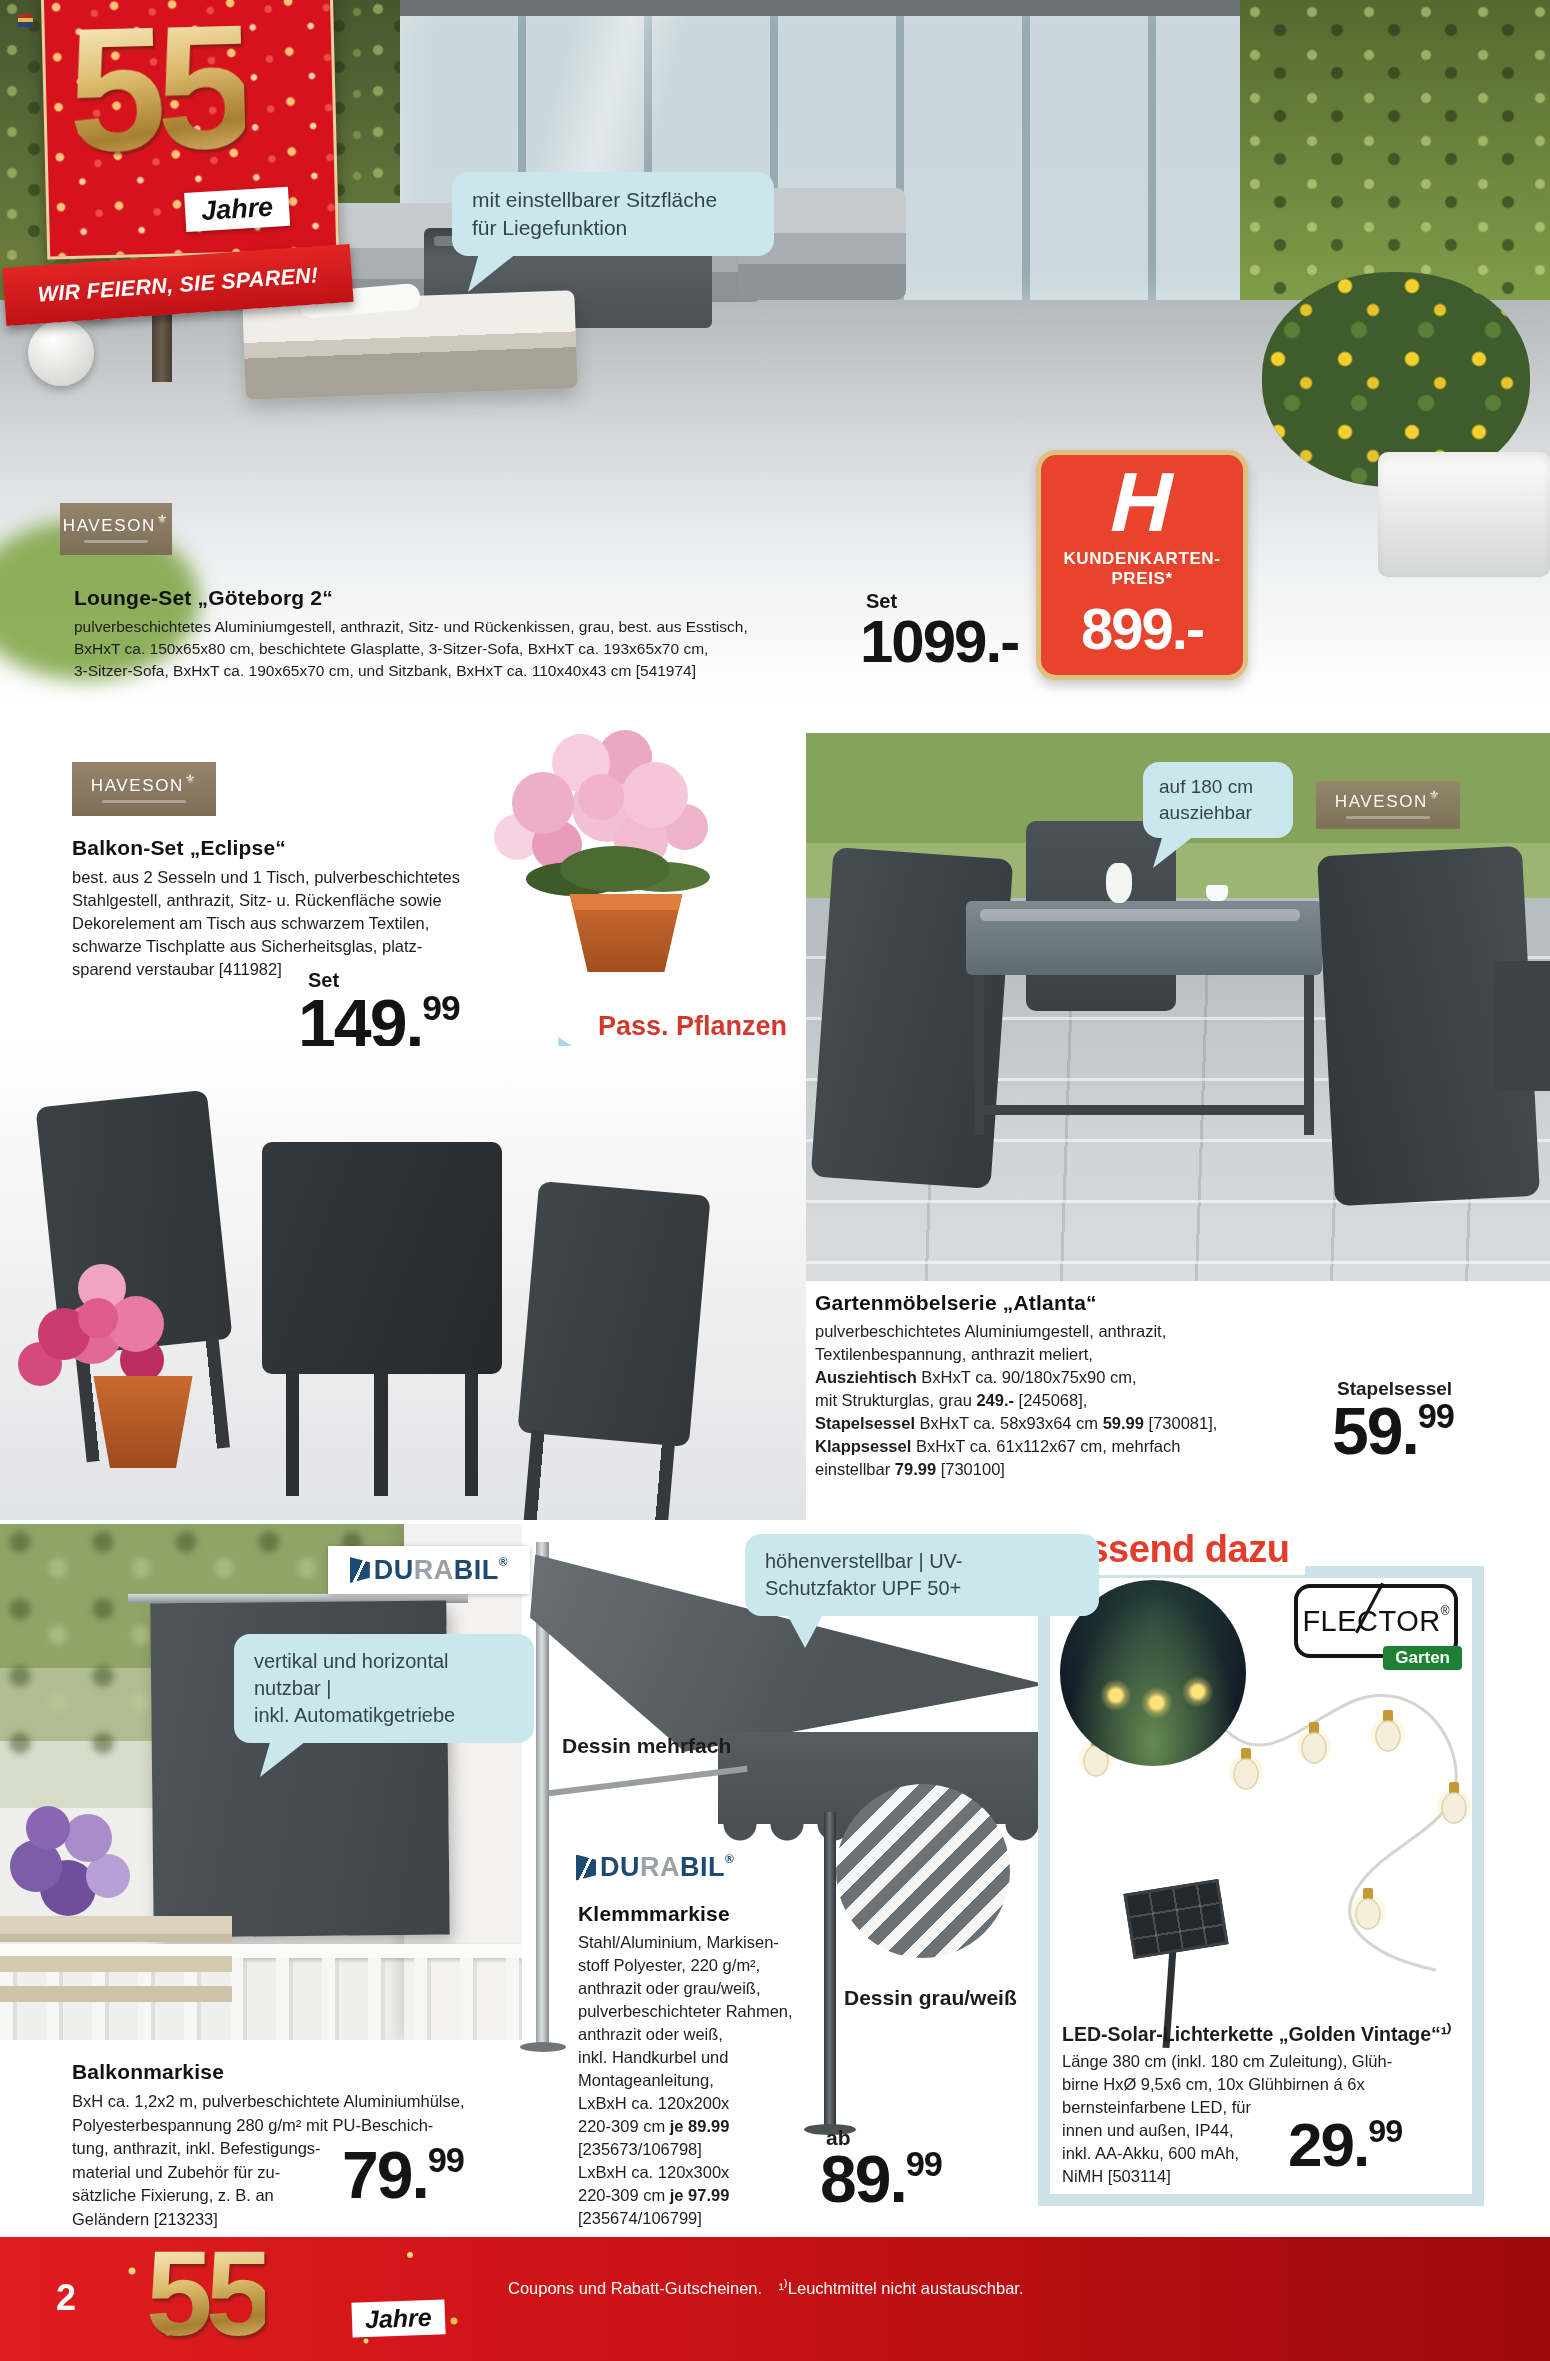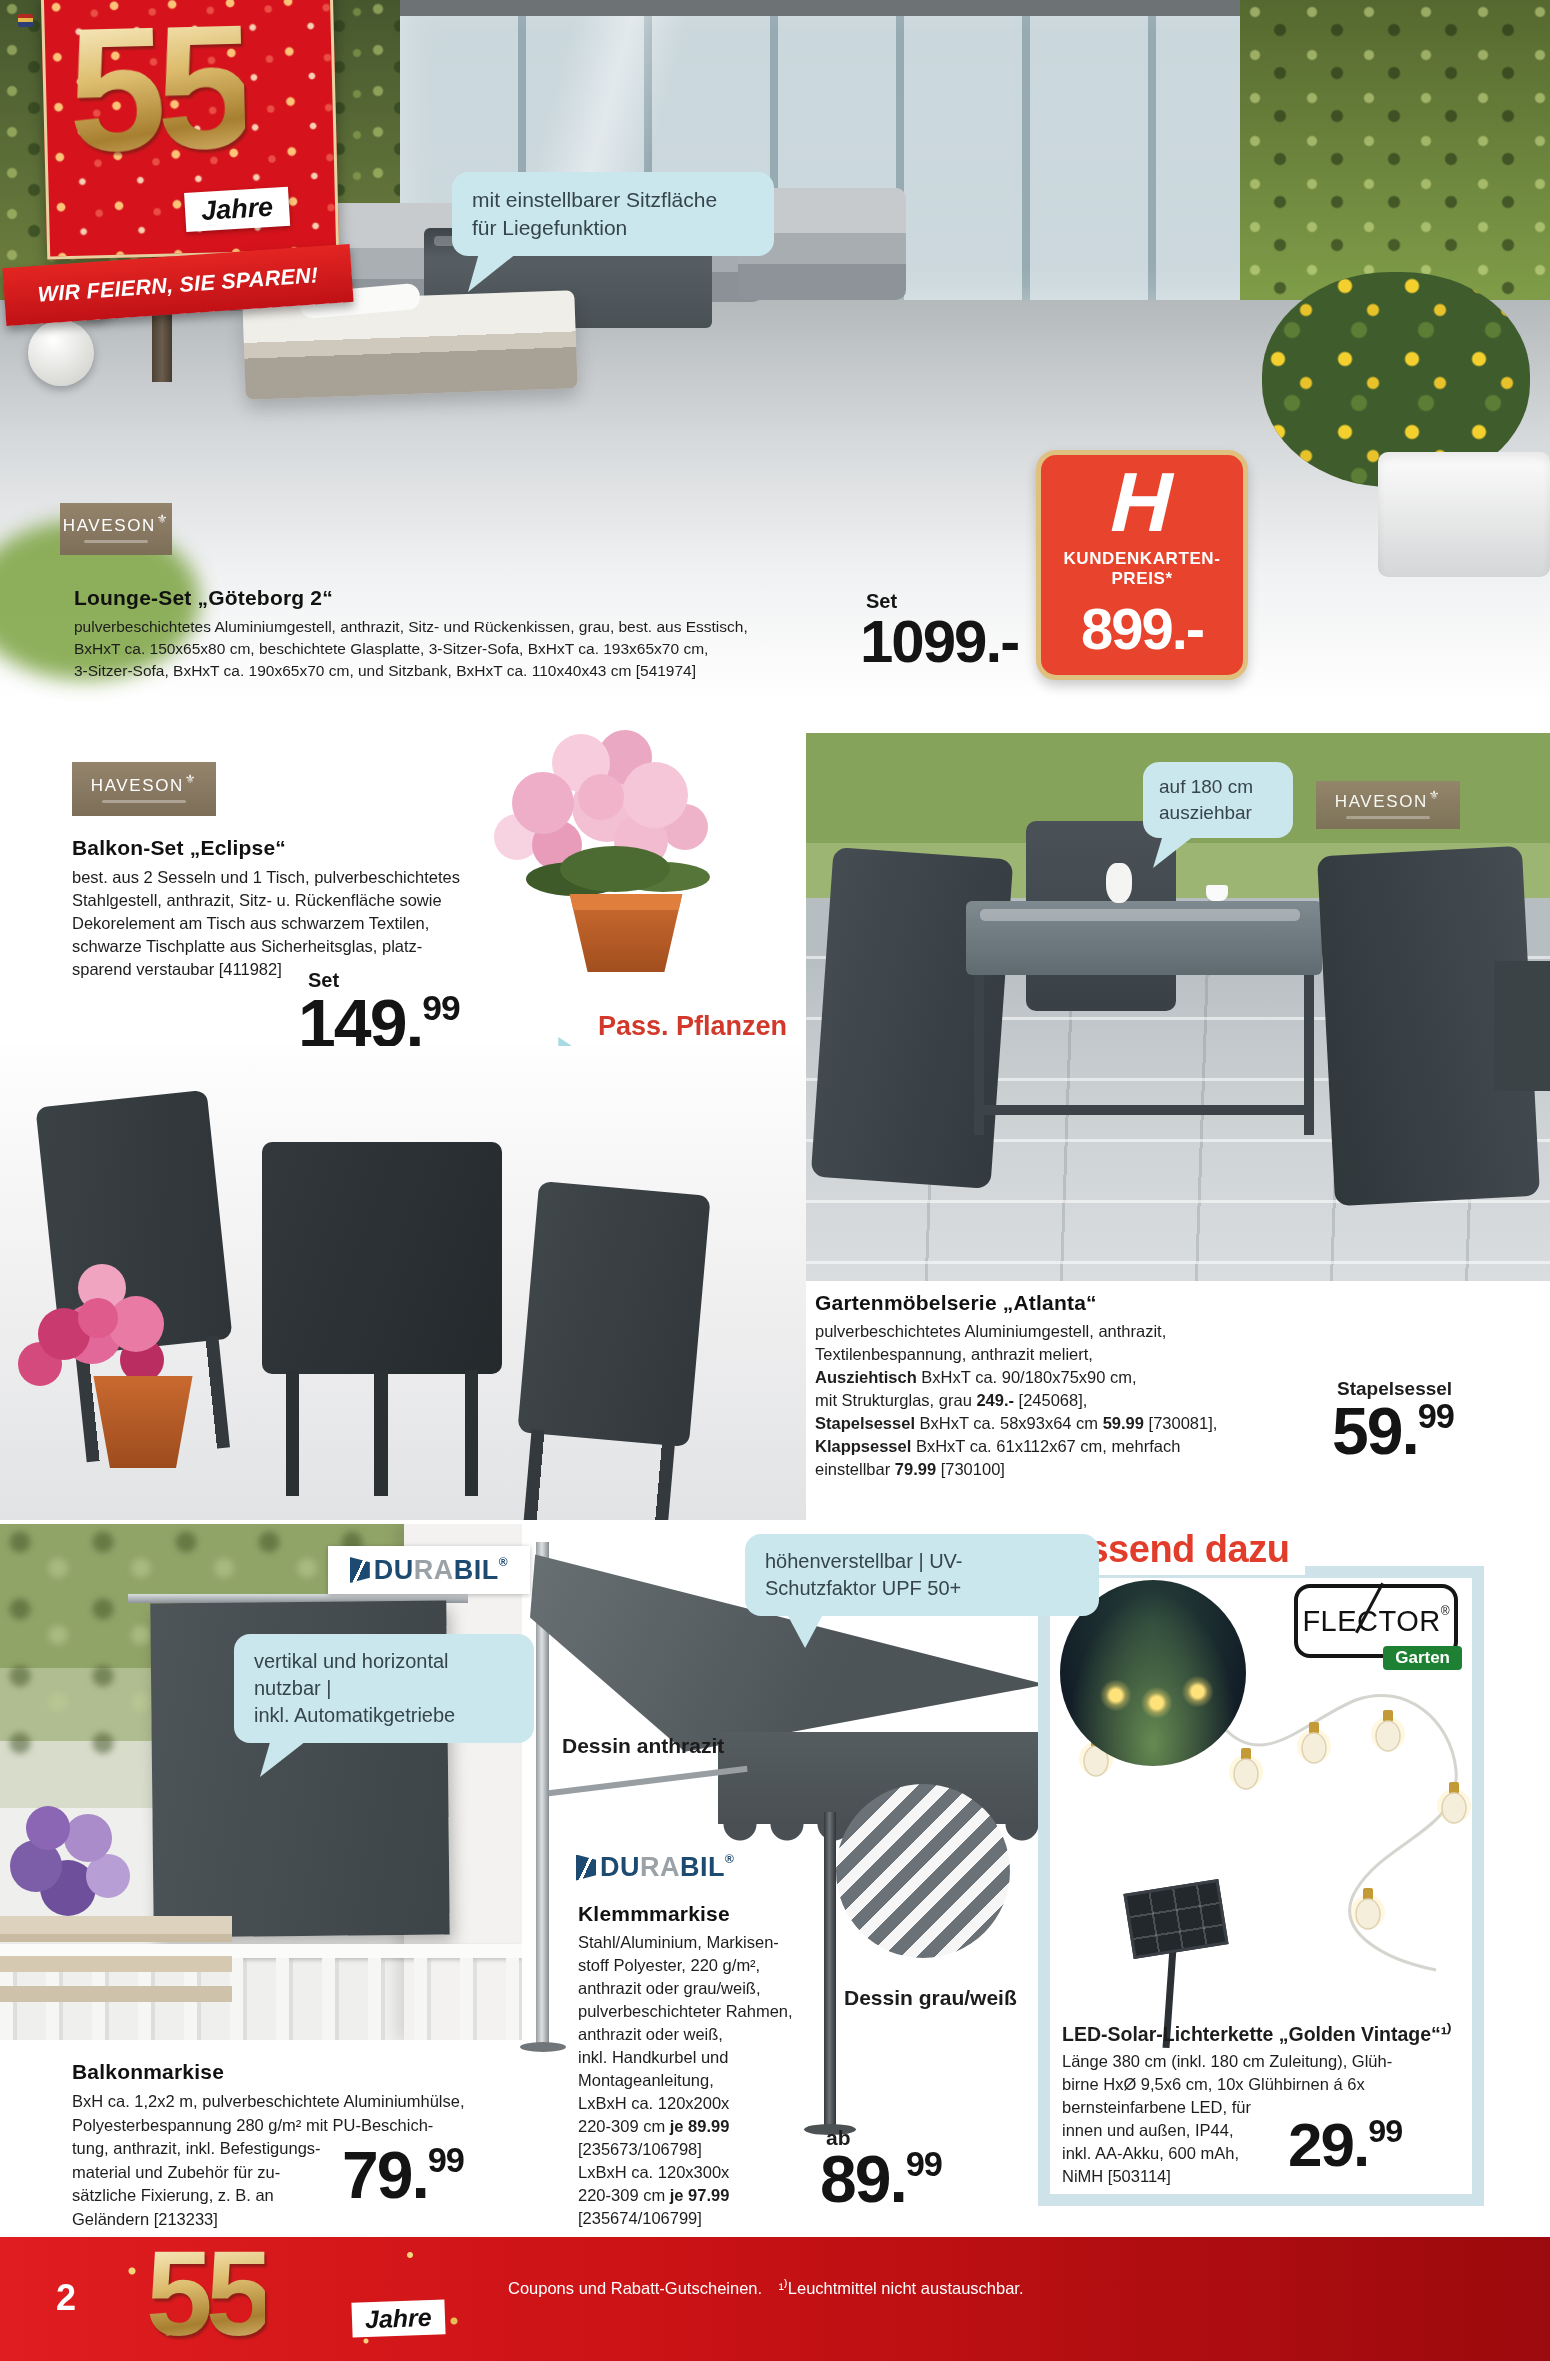--- a/index.html
+++ b/index.html
@@ -411,21 +411,21 @@
     <div class="klm-canopy"></div>
     <div class="klm-valance"></div>
     <div class="klm-arm"></div>
     <div class="klm-pole2"></div>
   </div>
   <div class="bubble klm-bubble">
     <div>höhenverstellbar | UV-</div>
     <div>Schutzfaktor UPF 50+</div>
     <i class="tail"></i>
   </div>
-  <div class="dessin1">Dessin anthrazit</div>
+  <div class="dessin1">Dessin mehrfach</div>
   <div class="stripe-circle"></div>
   <div class="dessin2">Dessin grau/weiß</div>
   <div class="durabil dur2">
     <i class="durabil-flag"></i>
     <span class="letters"><span class="navy">DU</span><span class="gray">RA</span><span class="navy">BIL</span><span class="reg">®</span></span>
   </div>
   <h3 class="prod-title klm-title">Klemmmarkise</h3>
   <div class="desc klm-desc">
     <div><span class="">Stahl/Aluminium, Markisen-</span></div>
     <div><span class="">stoff Polyester, 220 g/m²,</span></div>

